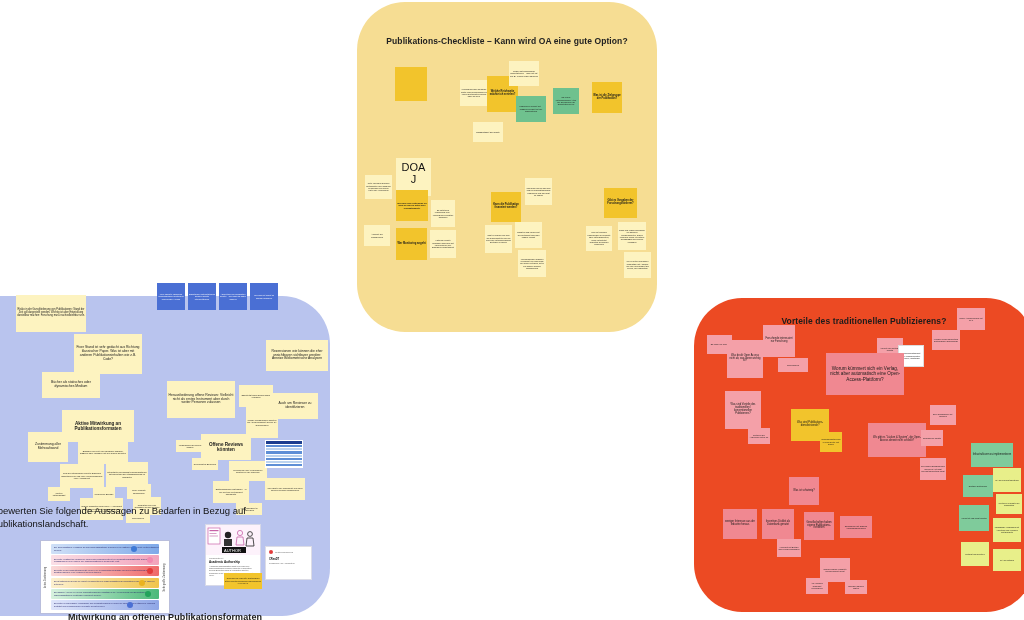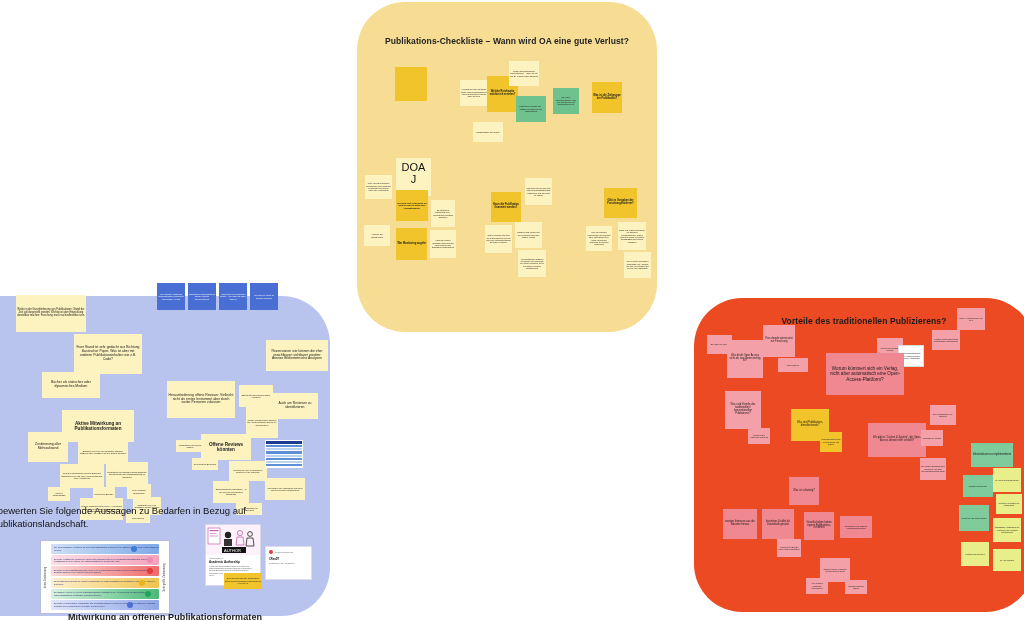--- a/index.html
+++ b/index.html
@@ -99,21 +99,21 @@
   #striped-table .st-head{height:3px;background:#1c3d8f;margin-bottom:1px;}
   #striped-table .st-row{height:2.2px;background:#5f8fd6;margin-bottom:1px;}
   #striped-table .st-row.alt{background:#bcd3ef;}
 </style>
 </head>
 <body>
 
 <div class="board">
 
   <div class="panel" id="panel-yellow">
-    <div class="panel-title">Publikations-Checkliste – Wann wird OA eine gute Verlust?</div>
+    <div class="panel-title">Publikations-Checkliste – Kann wird OA eine gute Option?</div>
   </div>
 
   <div class="note n-gold" style="left:395px;top:67px;width:32px;height:34px;"></div>
 
   <div class="note n-yellow xxs" style="left:460px;top:80px;width:28px;height:26px;">Vermeidung über Journals: Sollte man beispielsweise in einem bestimmten Journal über CC-BY?</div>
   <div class="note n-gold xs b" style="left:487px;top:76px;width:31px;height:36px;">Welche Reichweite möchte ich erzielen?</div>
   <div class="note n-yellow xxs" style="left:509px;top:61px;width:30px;height:25px;">Finden unterschiedliche Dissertationen – ganz gut mit CC-BY Lizenz geben können?</div>
   <div class="note n-green xxs" style="left:516px;top:96px;width:30px;height:26px;">Publizieren erreicht mit – größerer Freiheit mit der Nachnutzung</div>
   <div class="note n-yellow xxs" style="left:473px;top:122px;width:30px;height:20px;">Nachhaltigkeit der Inhalte</div>
   <div class="note n-green xxs" style="left:553px;top:88px;width:26px;height:26px;">Ich kenne unterschiedliche Arten der Zielgruppen für Dissertationen bei</div>

